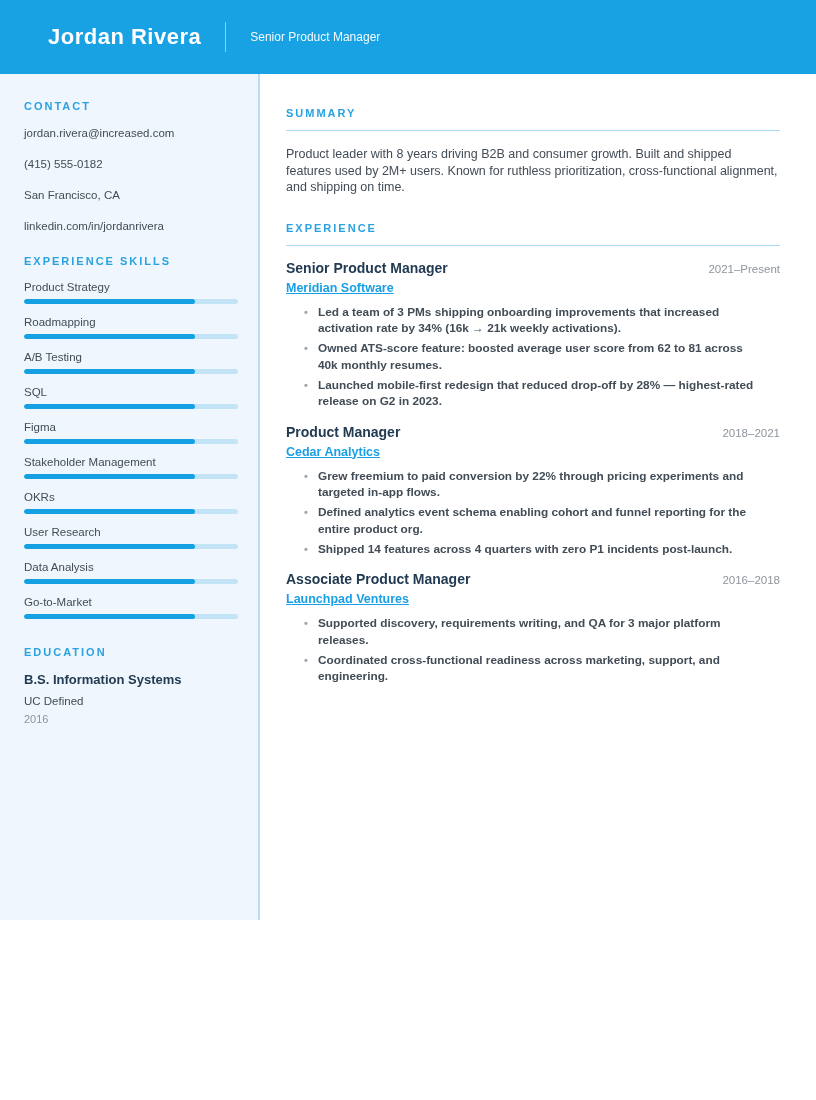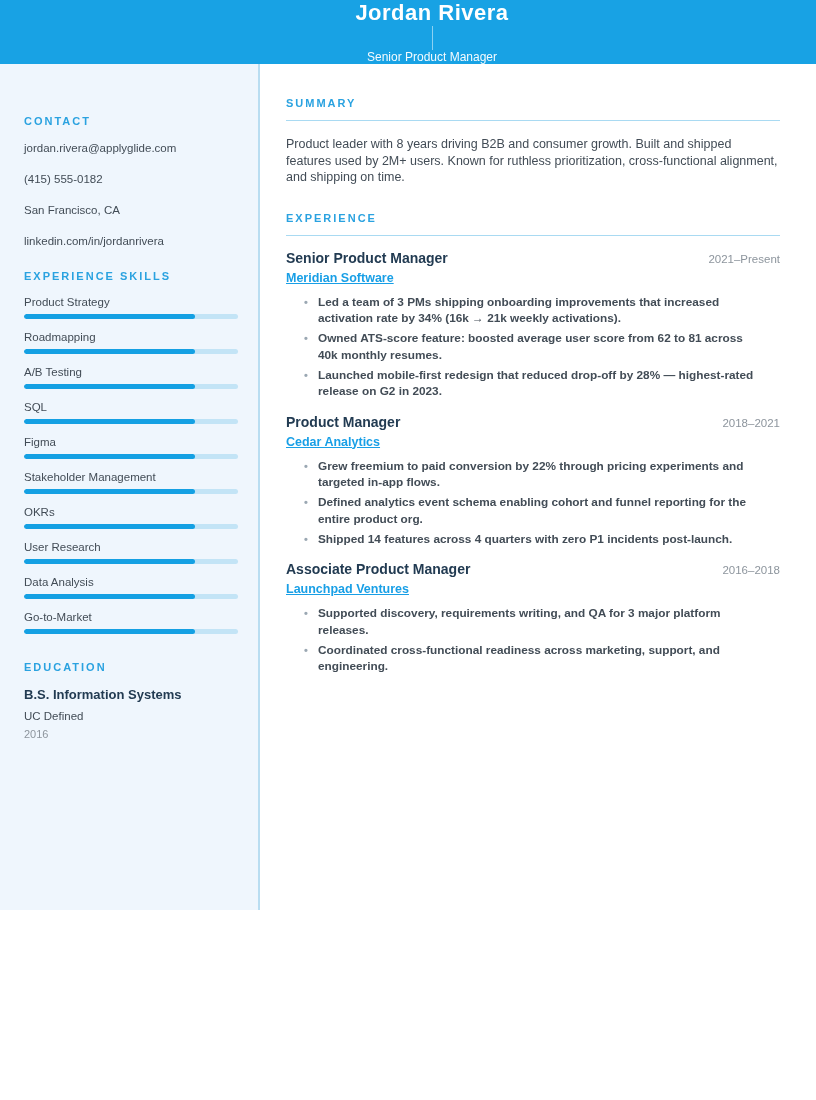--- a/index.html
+++ b/index.html
@@ -8,32 +8,32 @@
     --sidebar-bg:#eff6fd; --sidebar-border:#b9ddf1; --bar-track:#c3e4f6; --rule:#a9daf2;
   }
   *{box-sizing:border-box;}
   html,body{margin:0;padding:0;}
   body{
     width:816px;height:1100px;background:#ffffff;
     font-family:"Liberation Sans", sans-serif;color:var(--text);
     overflow:hidden;
   }
   .header{
-    height:64px;background:var(--header-bg);
-    display:flex;align-items:center;padding-left:48px;flex-direction:column;
+    height:74px;background:var(--header-bg);
+    display:flex;align-items:center;padding-left:48px;
   }
   .name{color:#fff;font-size:22px;font-weight:bold;letter-spacing:.5px;}
   .header-divider{width:1px;height:30px;background:rgba(255,255,255,.5);margin:0 24px;}
   .subtitle{color:rgba(255,255,255,.95);font-size:12px;}
 
   .layout{display:flex;align-items:flex-start;}
   .sidebar{
     width:260px;height:846px;flex:0 0 260px;
     background:var(--sidebar-bg);border-right:2px solid var(--sidebar-border);
-    padding:51px 20px 0 24px;
+    padding:26px 20px 0 24px;
   }
   .side-heading{
     color:var(--heading);font-size:11px;font-weight:bold;letter-spacing:2px;margin:0;
   }
   .contact-lines{margin-top:15px;}
   .contact-line{font-size:11.5px;color:var(--text);margin-bottom:18px;line-height:13px;}
 
   .skills-section{margin-top:22px;}
   .skills-list{margin-top:14px;}
   .skill-row{margin-bottom:12px;}
@@ -79,21 +79,21 @@
 </div>
 
 <div class="layout">
 
   <div class="sidebar">
 
     <div class="contact-section">
       <div class="side-heading">CONTACT</div>
       <div class="contact-lines">
 
-          <div class="contact-line">jordan.rivera@applyglide.com</div>
+          <div class="contact-line">jordan.rivera@increased.com</div>
 
           <div class="contact-line">(415) 555-0182</div>
 
           <div class="contact-line">San Francisco, CA</div>
 
           <div class="contact-line">linkedin.com/in/jordanrivera</div>
         </div>
     </div>
 
     <div class="skills-section">

